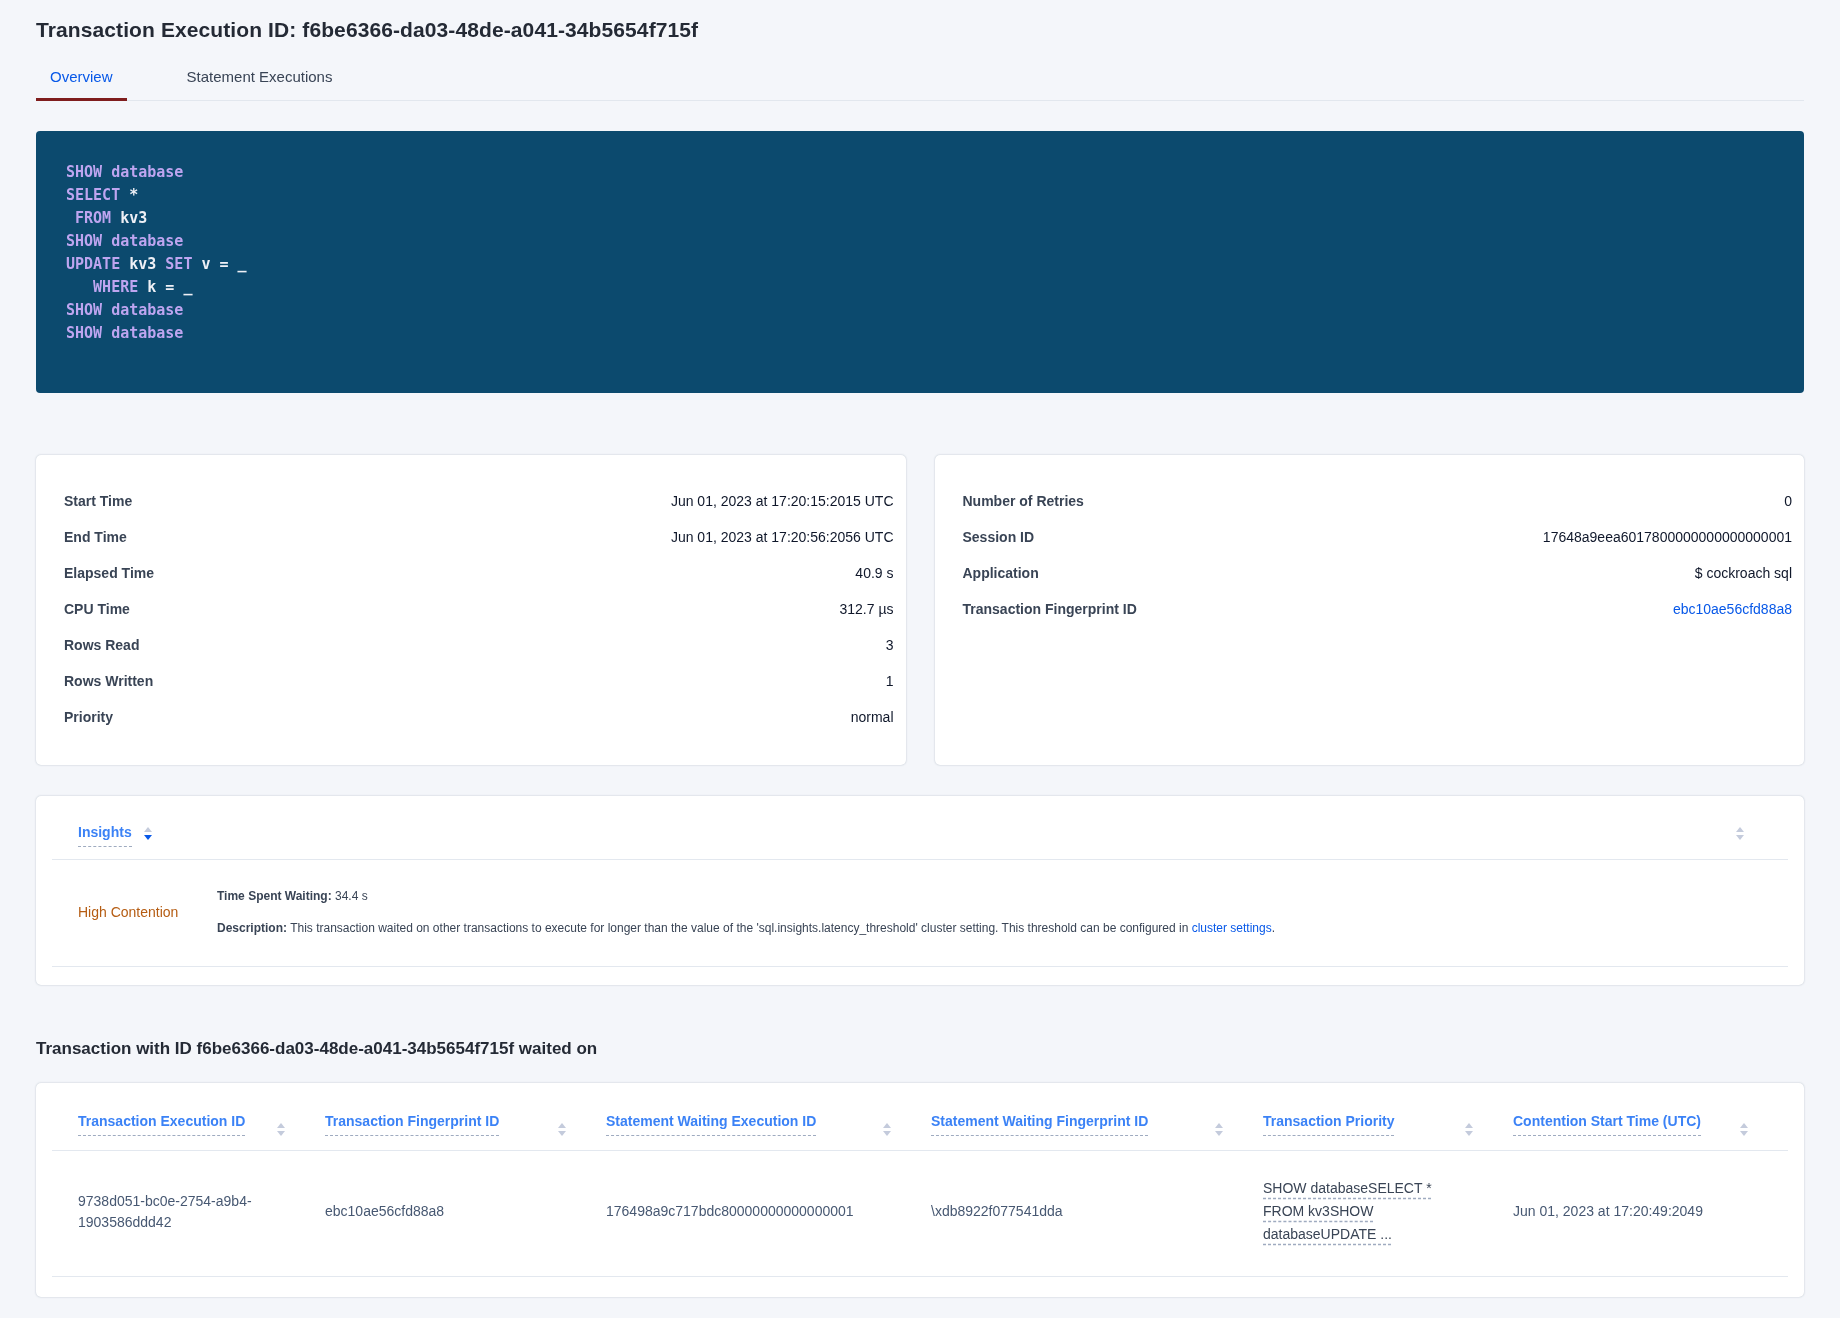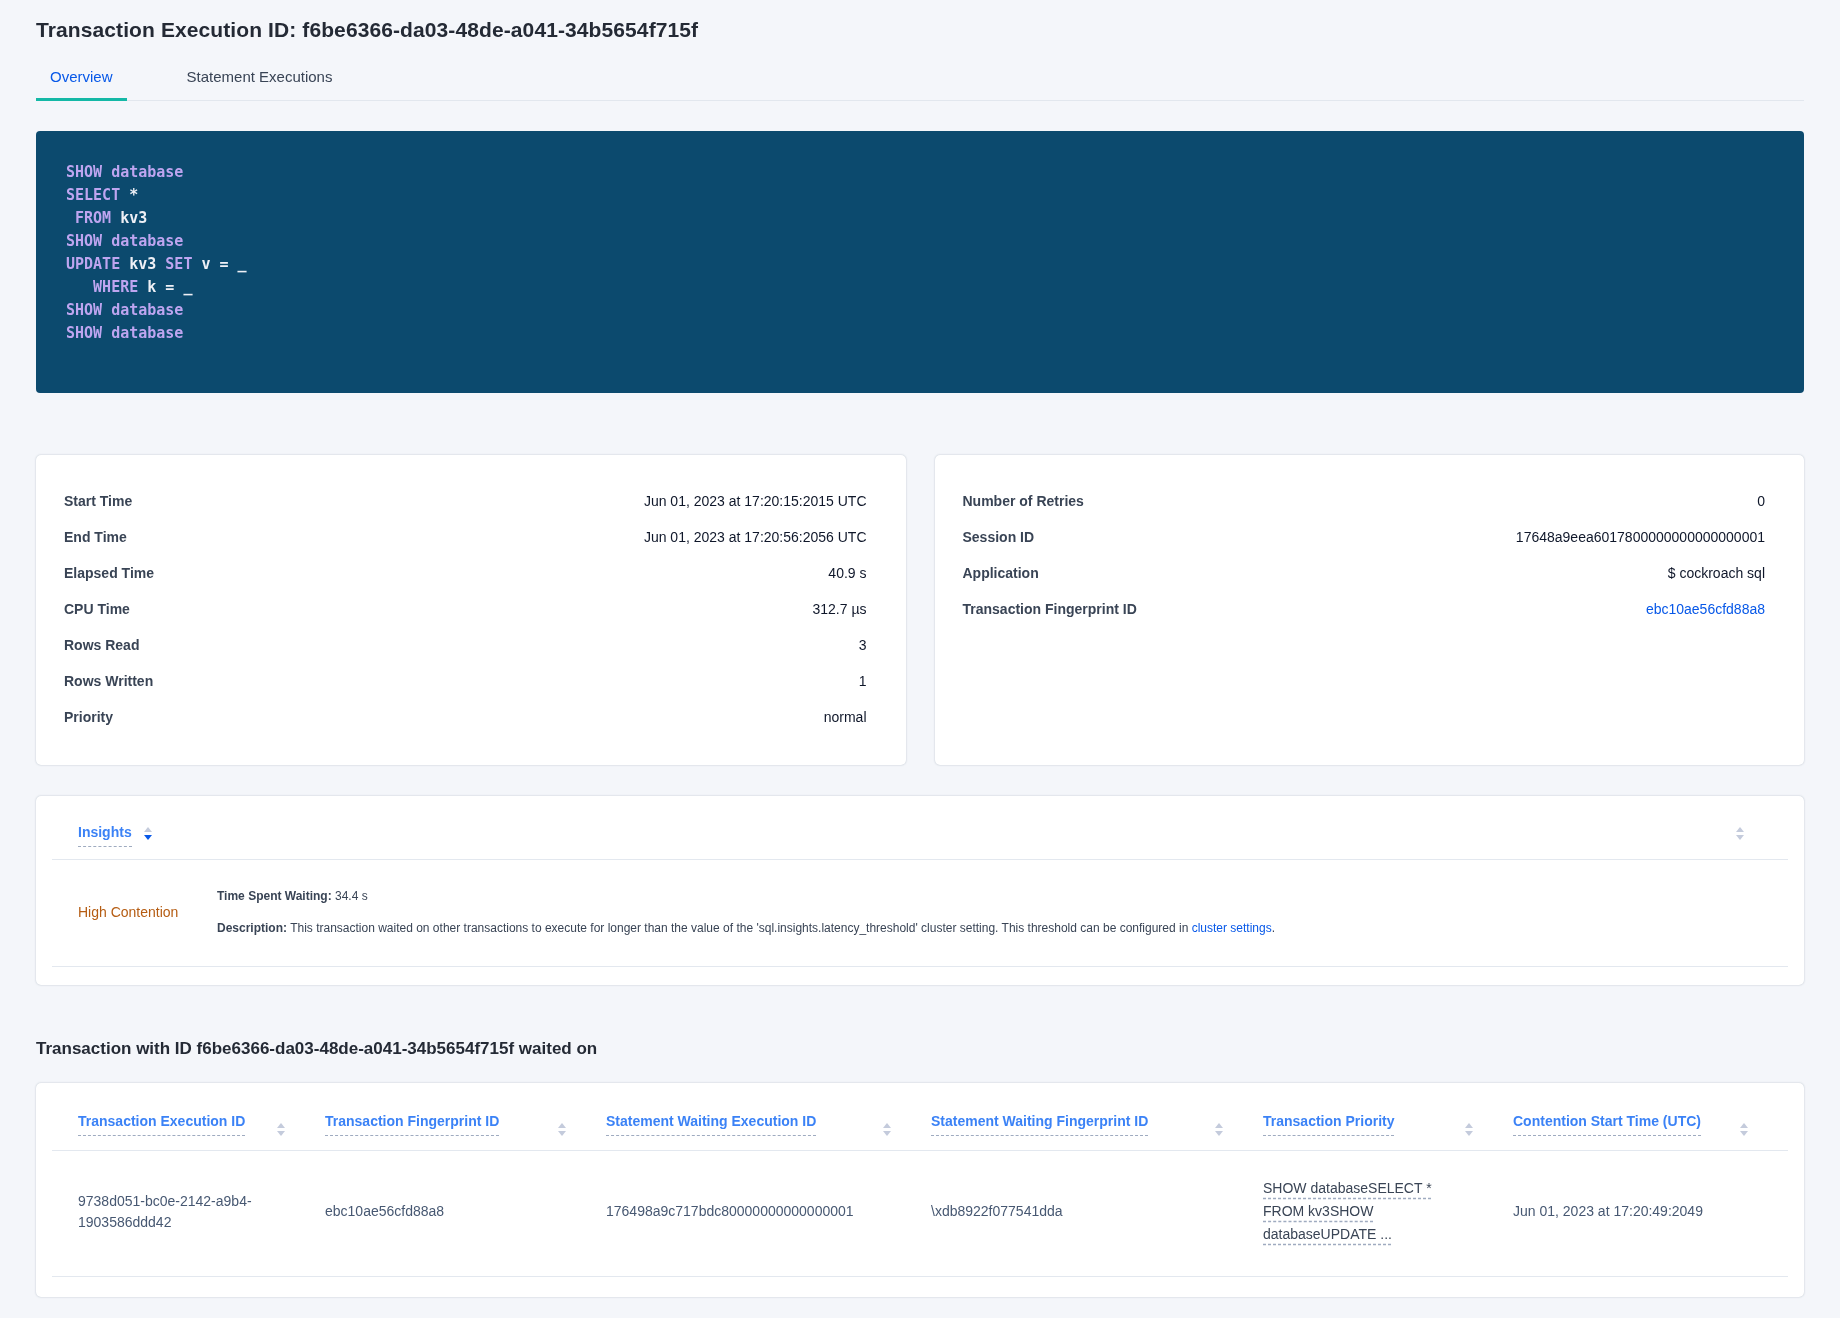--- a/index.html
+++ b/index.html
@@ -8,41 +8,41 @@
     background:#f4f6fa;
     font-family:"Liberation Sans", sans-serif;
     color:#394455;
   }
   .page { padding:18px 36px 0 36px; }
 
   
   .page-title { font-size:21px; font-weight:700; color:#242a35; letter-spacing:.1px; }
   .tabs { display:flex; gap:46px; margin-top:26px; border-bottom:1px solid #e2e7ee; }
   .tab { font-size:15px; color:#394455; padding:0 14px 13px 14px; cursor:pointer; margin-bottom:-1px; }
-  .tab.active { color:#0758e8; border-bottom:3px solid #14b8a6; }
+  .tab.active { color:#0758e8; border-bottom:3px solid #7f1d1d; }
 
   
   .codebox {
     margin-top:30px; background:#0c4a6e; border-radius:4px;
     padding:30px 30px; min-height:262px;
   }
   .code-line {
     font-family:"DejaVu Sans Mono", monospace;
     font-size:15px; line-height:23px; white-space:pre; font-weight:700;
   }
   .code-line .kw { color:#bea5f0; }
   .code-line .pl { color:#eef0f6; }
 
   
   .cards { display:flex; gap:29px; margin-top:62px; align-items:stretch; }
   .card {
     background:#fff; border-radius:5px;
     box-shadow:0 0 2px rgba(67,90,111,.35);
   }
-  .summary-card { flex:1; padding:28px 39px 30px 28px; }
+  .summary-card { flex:1; padding:28px 12px 30px 28px; }
   .summary-row { display:flex; justify-content:space-between; align-items:baseline; padding:10px 0; font-size:14px; }
   .row-label { font-weight:700; color:#394455; }
   .row-value { color:#0f172a; text-align:right; }
   .link { color:#0758e8; cursor:pointer; text-decoration:none; }
 
   
   .insights-card { margin-top:31px; padding:0 16px; }
   .th { display:flex; align-items:flex-start; }
   .th-label {
     font-size:14px; font-weight:700; color:#3b82f6;
@@ -244,21 +244,21 @@
             <span class="th-label">Contention Start Time (UTC)</span>
             <span class="sort">
               <i class="tri tri-up"></i>
               <i class="tri tri-down"></i>
             </span>
           </div>
         </div>
       </div>
     <div class="hdivider"></div>
     <div class="trow">
-      <div class="tc c1 cell"><span class="wrap-narrow" style="display:inline-block">9738d051-bc0e-2142-a9b4-1903586ddd42</span></div>
+      <div class="tc c1 cell"><span class="wrap-narrow" style="display:inline-block">9738d051-bc0e-2754-a9b4-1903586ddd42</span></div>
       <div class="tc c2 cell">ebc10ae56cfd88a8</div>
       <div class="tc c3 cell">176498a9c717bdc80000000000000001</div>
       <div class="tc c4 cell">\xdb8922f077541dda</div>
       <div class="tc c5 cell"><span class="txn-exec-link">SHOW databaseSELECT * FROM kv3SHOW databaseUPDATE ...</span></div>
       <div class="tc c6 cell">Jun 01, 2023 at 17:20:49:2049</div>
     </div>
     <div class="hdivider"></div>
     <div class="table-bottom-space"></div>
   </div>
 

